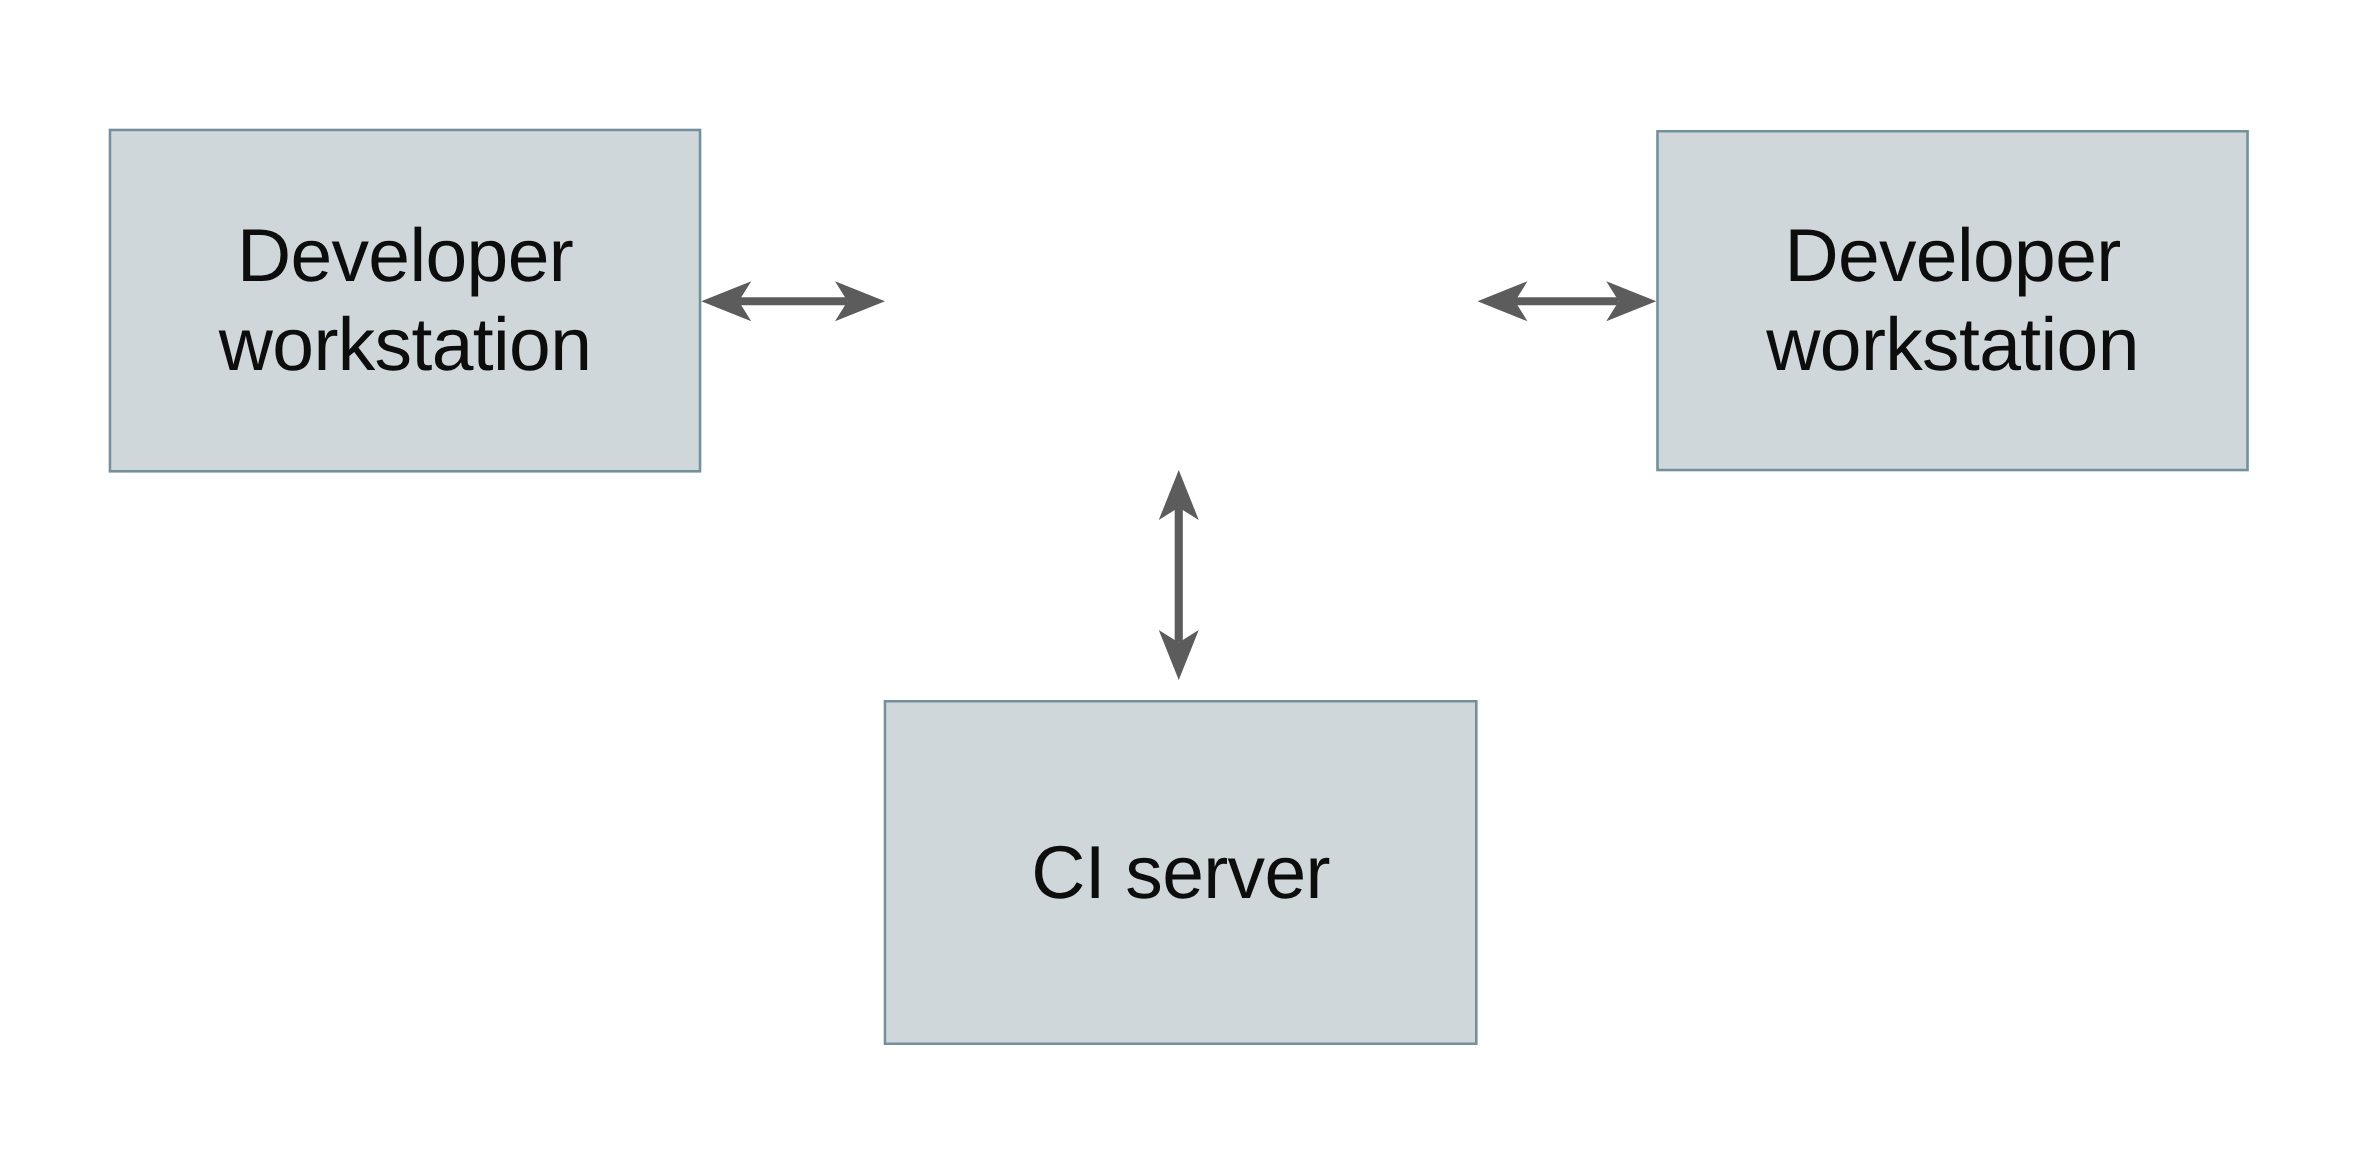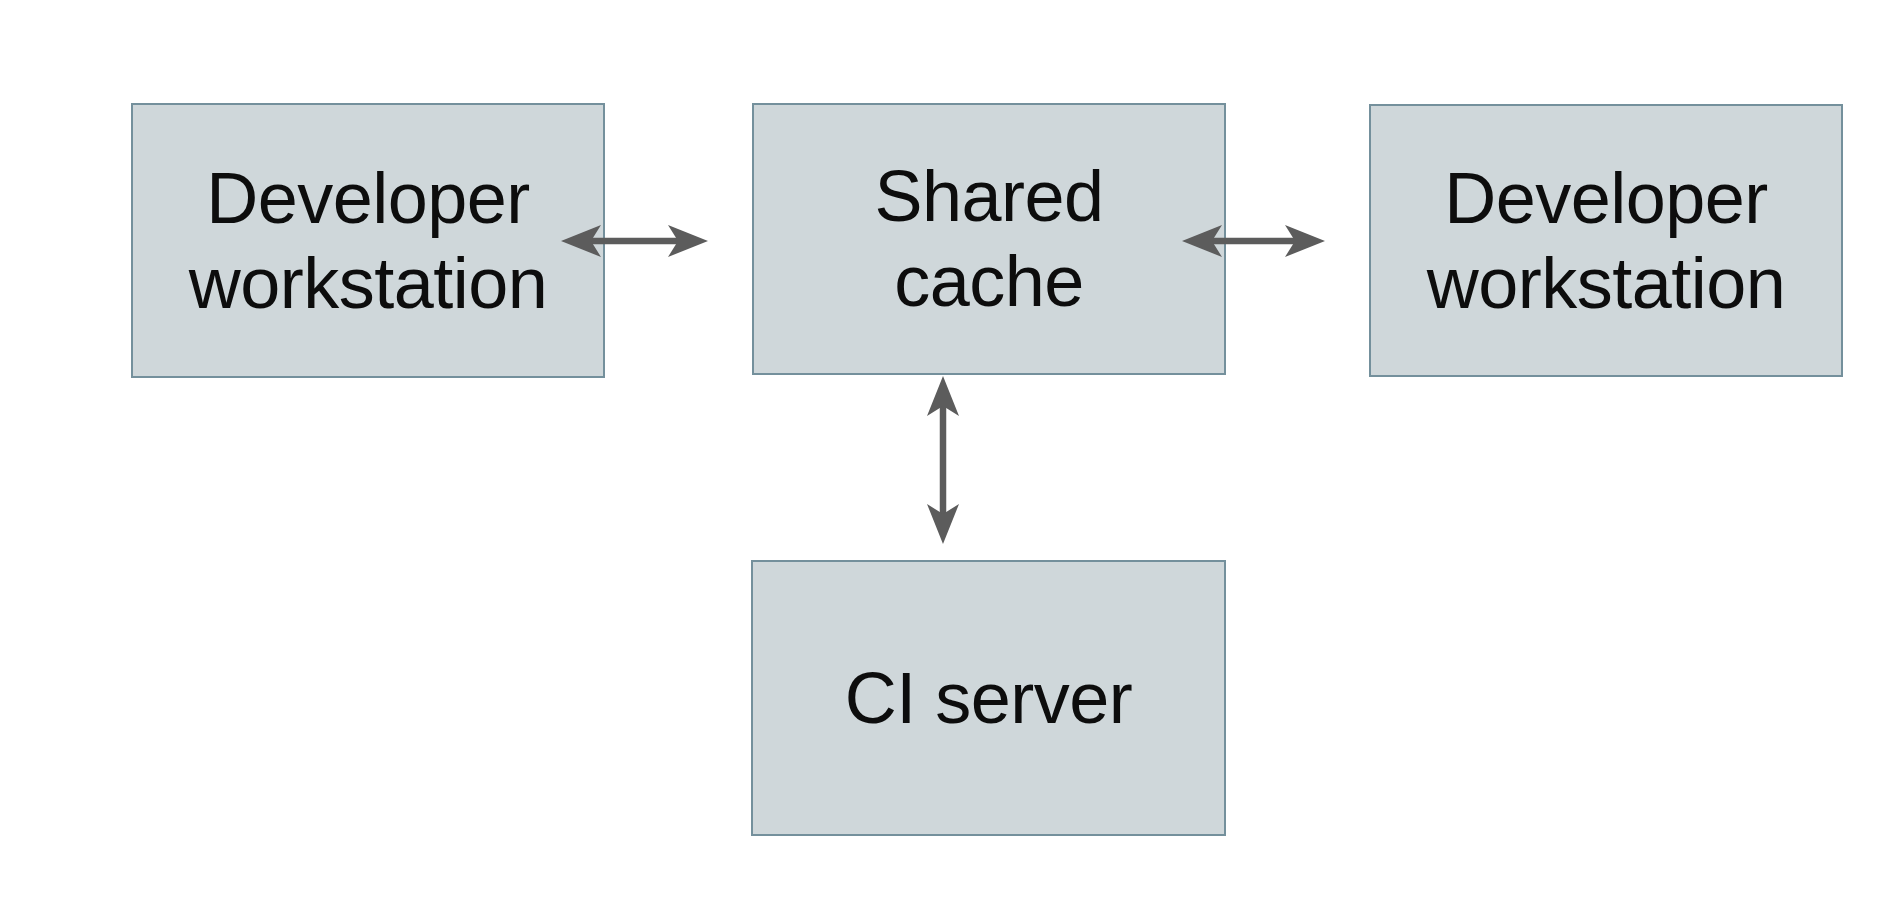--- a/index.html
+++ b/index.html
@@ -18,24 +18,23 @@
   .node {
     position: absolute;
     box-sizing: border-box;
     background: var(--node_fill, #cfd7da);
     border: 2px solid var(--node_border, #74909c);
     display: flex;
     align-items: center;
     justify-content: center;
     text-align: center;
     color: var(--text, #0d0d0d);
-    font-size: 72px;
+    font-size: 60px;
     line-height: 1.18;
     letter-spacing: -0.5px;
-    margin-left: 44px;
   }
   .node .label {
     display: block;
   }
   .node.two-line .label {
     width: min-content;
   }
   .node-dev-left  { left: 87px;   top: 103px; width: 474px; height: 275px; }
   .node-cache     { left: 708px;  top: 103px; width: 474px; height: 272px; }
   .node-dev-right { left: 1325px; top: 104px; width: 474px; height: 273px; }
@@ -59,23 +58,20 @@
 </style>
 </head>
 <body>
 
 <div class="canvas">
 
   <div class="node two-line node-dev-left">
     <span class="label">Developer workstation</span>
   </div>
 
-  <div class="node two-line node-cache">
-    <span class="label">Shared cache</span>
-  </div>
 
   <div class="node two-line node-dev-right">
     <span class="label">Developer workstation</span>
   </div>
 
   <div class="node node-ci">
     <span class="label">CI server</span>
   </div>
 
   <svg class="edge edge-left" width="147" height="44" viewBox="0 0 147 44" aria-hidden="true">

